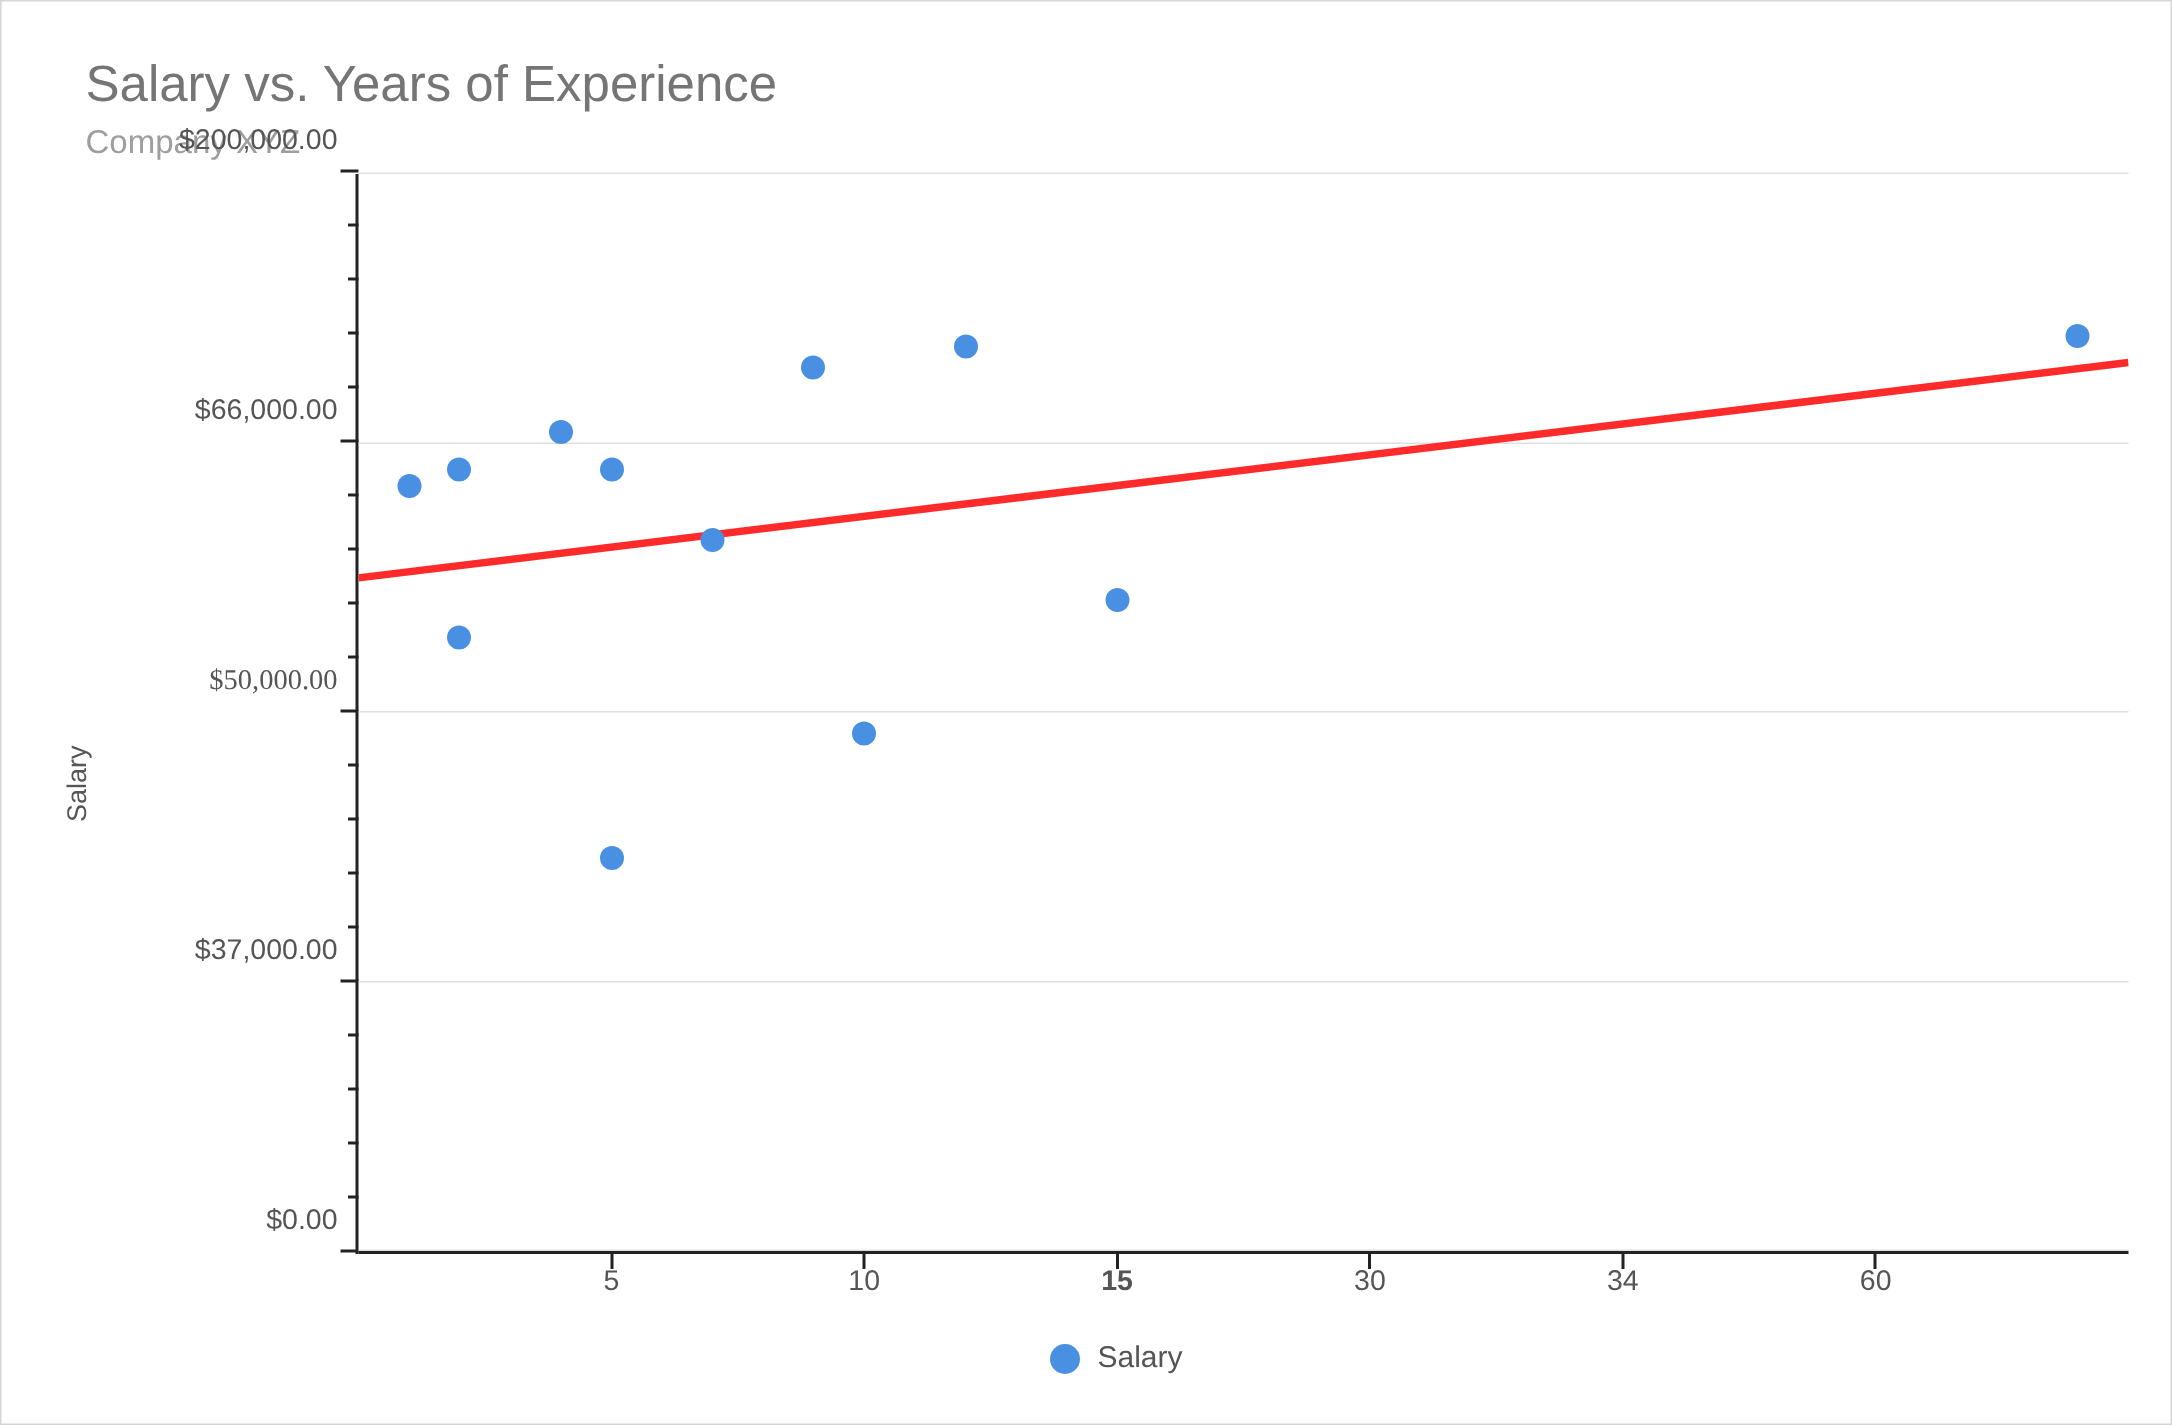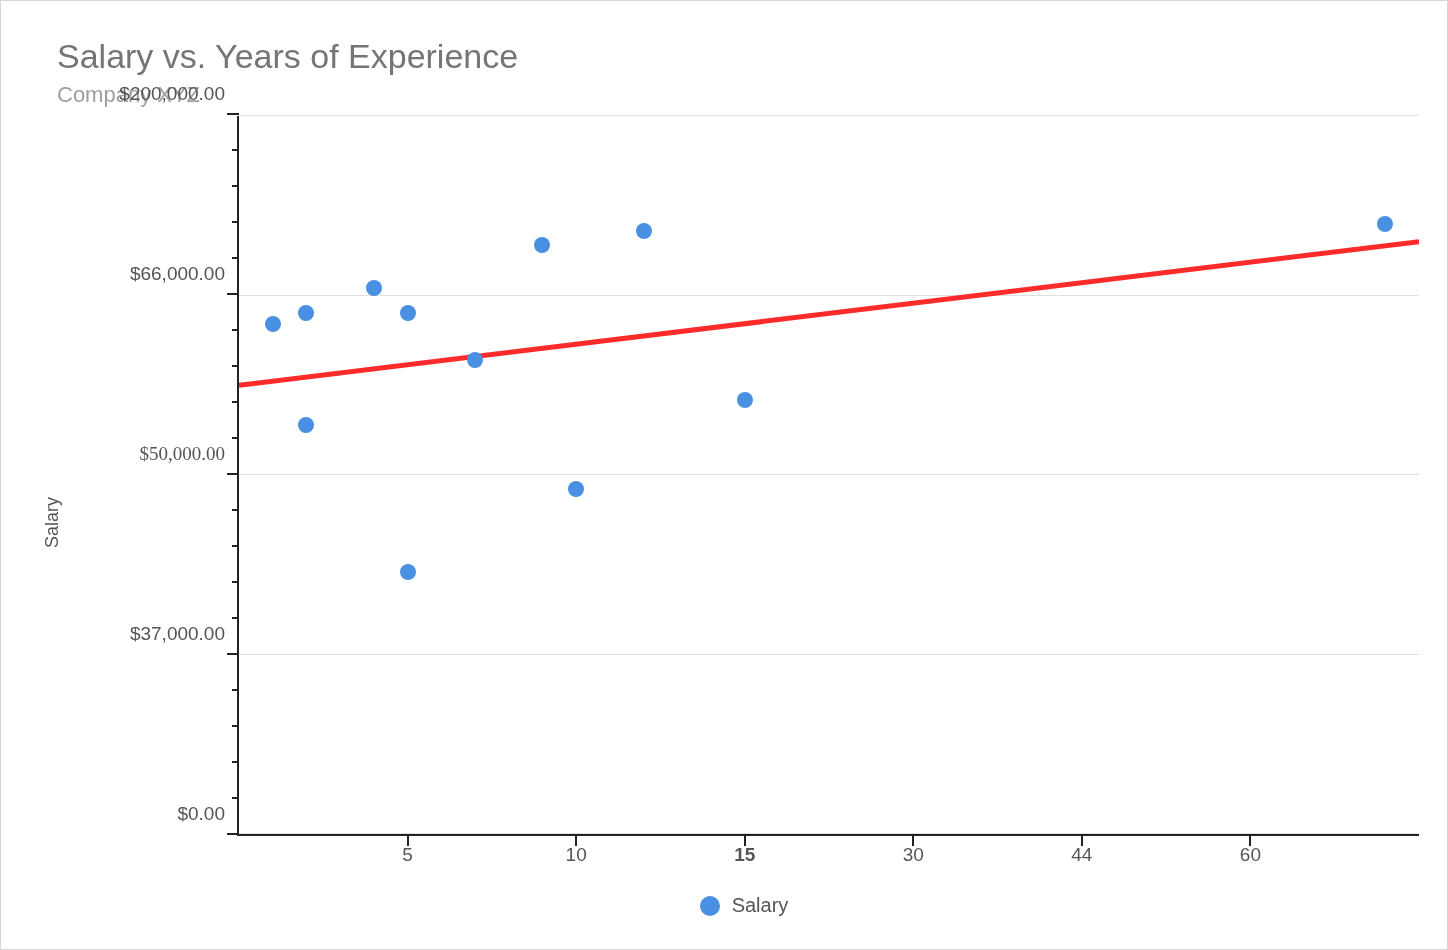--- a/index.html
+++ b/index.html
@@ -234,21 +234,21 @@
           </div>
       </div>
 
       <div class="xaxis-row">
         <div class="xaxis-spacer"></div>
         <div class="xaxis" id="xaxis">
             <div class="xtick-label" style="left: 14.2857%;">5</div>
             <div class="xtick-label" style="left: 28.5714%;">10</div>
             <div class="xtick-label" style="left: 42.8571%; font-weight: bold;">15</div>
             <div class="xtick-label" style="left: 57.1429%;">30</div>
-            <div class="xtick-label" style="left: 71.4286%;">44</div>
+            <div class="xtick-label" style="left: 71.4286%;">34</div>
             <div class="xtick-label" style="left: 85.7143%;">60</div>
           </div>
       </div>
 
 
       <div class="legend">
         <div class="legend-dot" id="legend-dot" style="background: rgb(74, 144, 226);"></div>
         <div class="legend-label">Salary</div>
       </div>
     </div>

